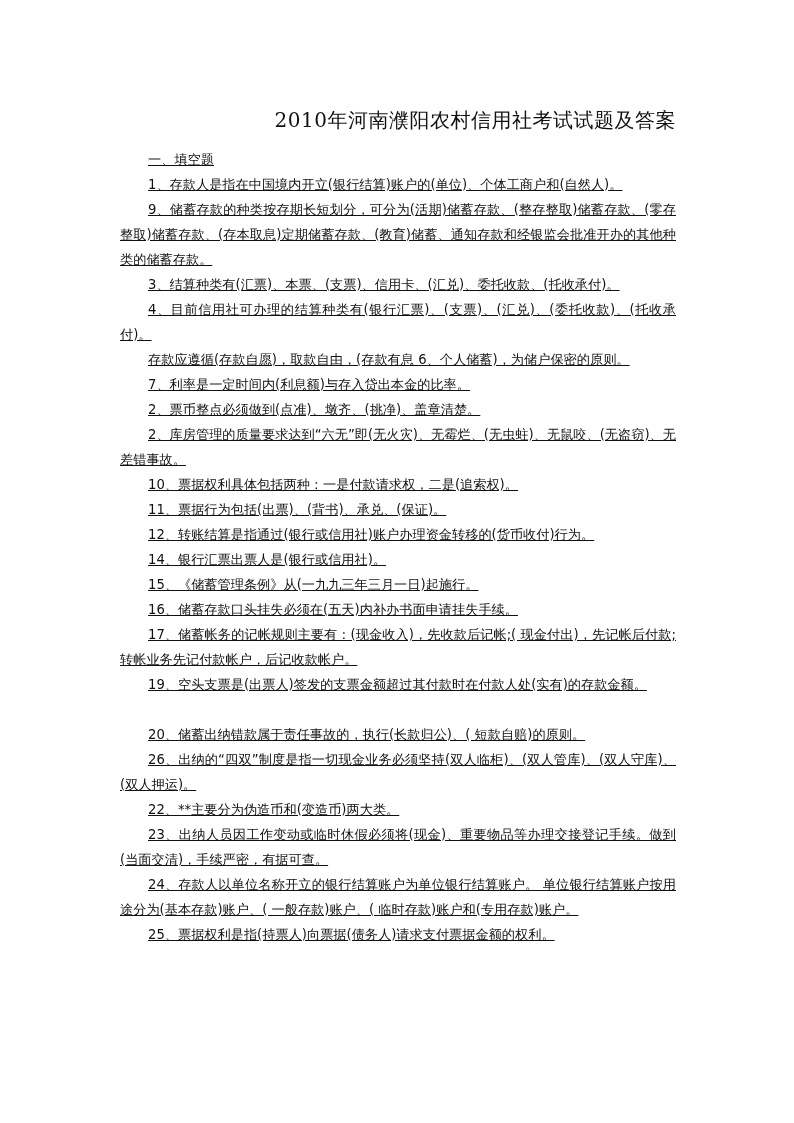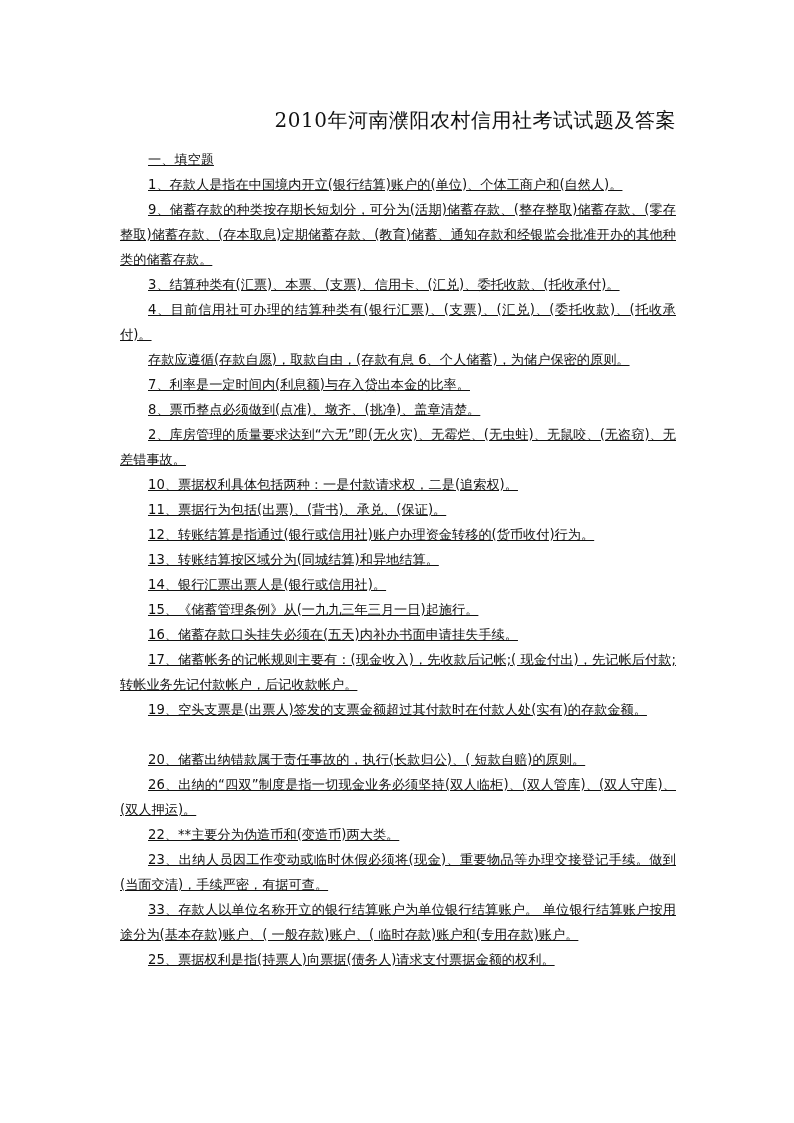--- a/index.html
+++ b/index.html
@@ -20,32 +20,31 @@
 <div class="page">
   <div class="title">2010年河南濮阳农村信用社考试试题及答案</div>
   <div class="body">
     <p class="p">一、填空题</p>
     <p class="p">1、存款人是指在中国境内开立(银行结算)账户的(单位)、个体工商户和(自然人)。</p>
     <p class="p">9、储蓄存款的种类按存期长短划分，可分为(活期)储蓄存款、(整存整取)储蓄存款、(零存整取)储蓄存款、(存本取息)定期储蓄存款、(教育)储蓄、通知存款和经银监会批准开办的其他种类的储蓄存款。</p>
     <p class="p">3、结算种类有(汇票)、本票、(支票)、信用卡、(汇兑)、委托收款、(托收承付)。</p>
     <p class="p">4、目前信用社可办理的结算种类有(银行汇票)、(支票)、(汇兑)、(委托收款)、(托收承付)。</p>
     <p class="p">存款应遵循(存款自愿)，取款自由，(存款有息 6、个人储蓄)，为储户保密的原则。</p>
     <p class="p">7、利率是一定时间内(利息额)与存入贷出本金的比率。</p>
-    <p class="p">8、票币整点必须做到(点准)、墩齐、(挑净)、盖章清楚。</p>
+    <p class="p">2、票币整点必须做到(点准)、墩齐、(挑净)、盖章清楚。</p>
     <p class="p">2、库房管理的质量要求达到“六无”即(无火灾)、无霉烂、(无虫蛀)、无鼠咬、(无盗窃)、无差错事故。</p>
     <p class="p">10、票据权利具体包括两种：一是付款请求权，二是(追索权)。</p>
     <p class="p">11、票据行为包括(出票)、(背书)、承兑、(保证)。</p>
     <p class="p">12、转账结算是指通过(银行或信用社)账户办理资金转移的(货币收付)行为。</p>
-    <p class="p">13、转账结算按区域分为(同城结算)和异地结算。</p>
     <p class="p">14、银行汇票出票人是(银行或信用社)。</p>
     <p class="p">15、《储蓄管理条例》从(一九九三年三月一日)起施行。</p>
     <p class="p">16、储蓄存款口头挂失必须在(五天)内补办书面申请挂失手续。</p>
     <p class="p">17、储蓄帐务的记帐规则主要有：(现金收入)，先收款后记帐;( 现金付出)，先记帐后付款;转帐业务先记付款帐户，后记收款帐户。</p>
     <p class="p">19、空头支票是(出票人)签发的支票金额超过其付款时在付款人处(实有)的存款金额。</p>
     <div class="gap"></div>
     <p class="p">20、储蓄出纳错款属于责任事故的，执行(长款归公)、( 短款自赔)的原则。</p>
     <p class="p">26、出纳的“四双”制度是指一切现金业务必须坚持(双人临柜)、(双人管库)、(双人守库)、(双人押运)。</p>
     <p class="p">22、**主要分为伪造币和(变造币)两大类。</p>
     <p class="p">23、出纳人员因工作变动或临时休假必须将(现金)、重要物品等办理交接登记手续。做到(当面交清)，手续严密，有据可查。</p>
-    <p class="p">33、存款人以单位名称开立的银行结算账户为单位银行结算账户。 单位银行结算账户按用途分为(基本存款)账户、( 一般存款)账户、( 临时存款)账户和(专用存款)账户。</p>
+    <p class="p">24、存款人以单位名称开立的银行结算账户为单位银行结算账户。 单位银行结算账户按用途分为(基本存款)账户、( 一般存款)账户、( 临时存款)账户和(专用存款)账户。</p>
     <p class="p">25、票据权利是指(持票人)向票据(债务人)请求支付票据金额的权利。</p>
   </div>
 </div>
 
 </body></html>

